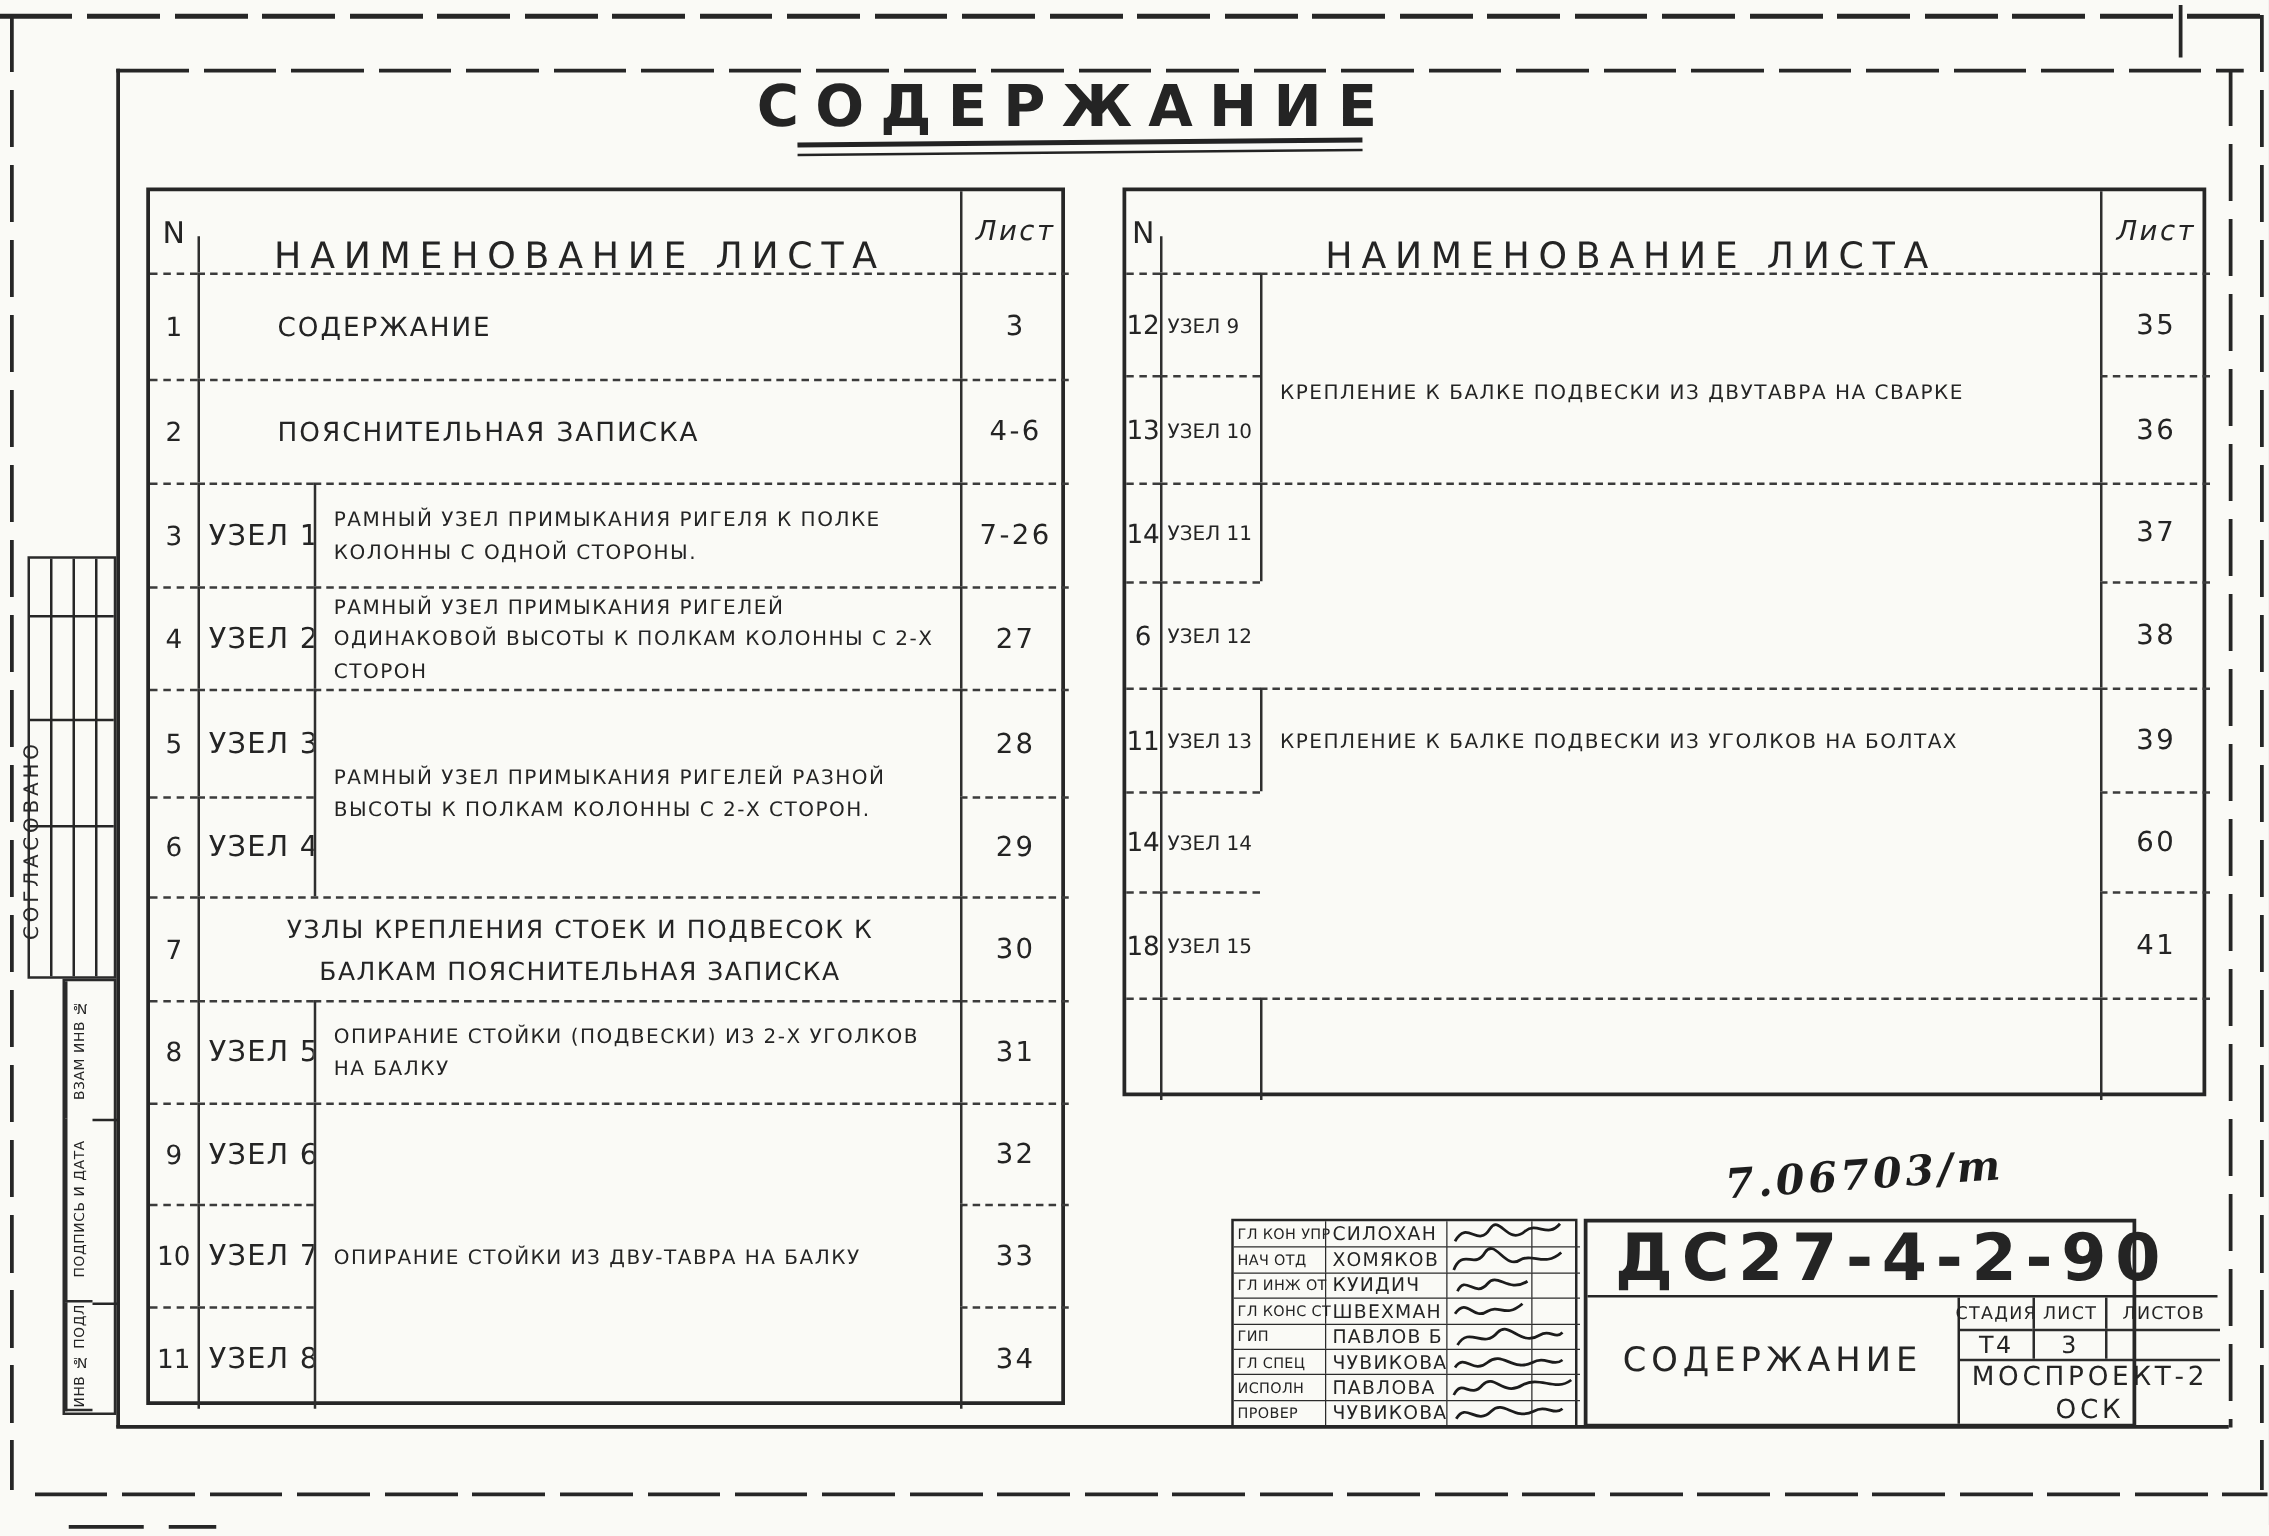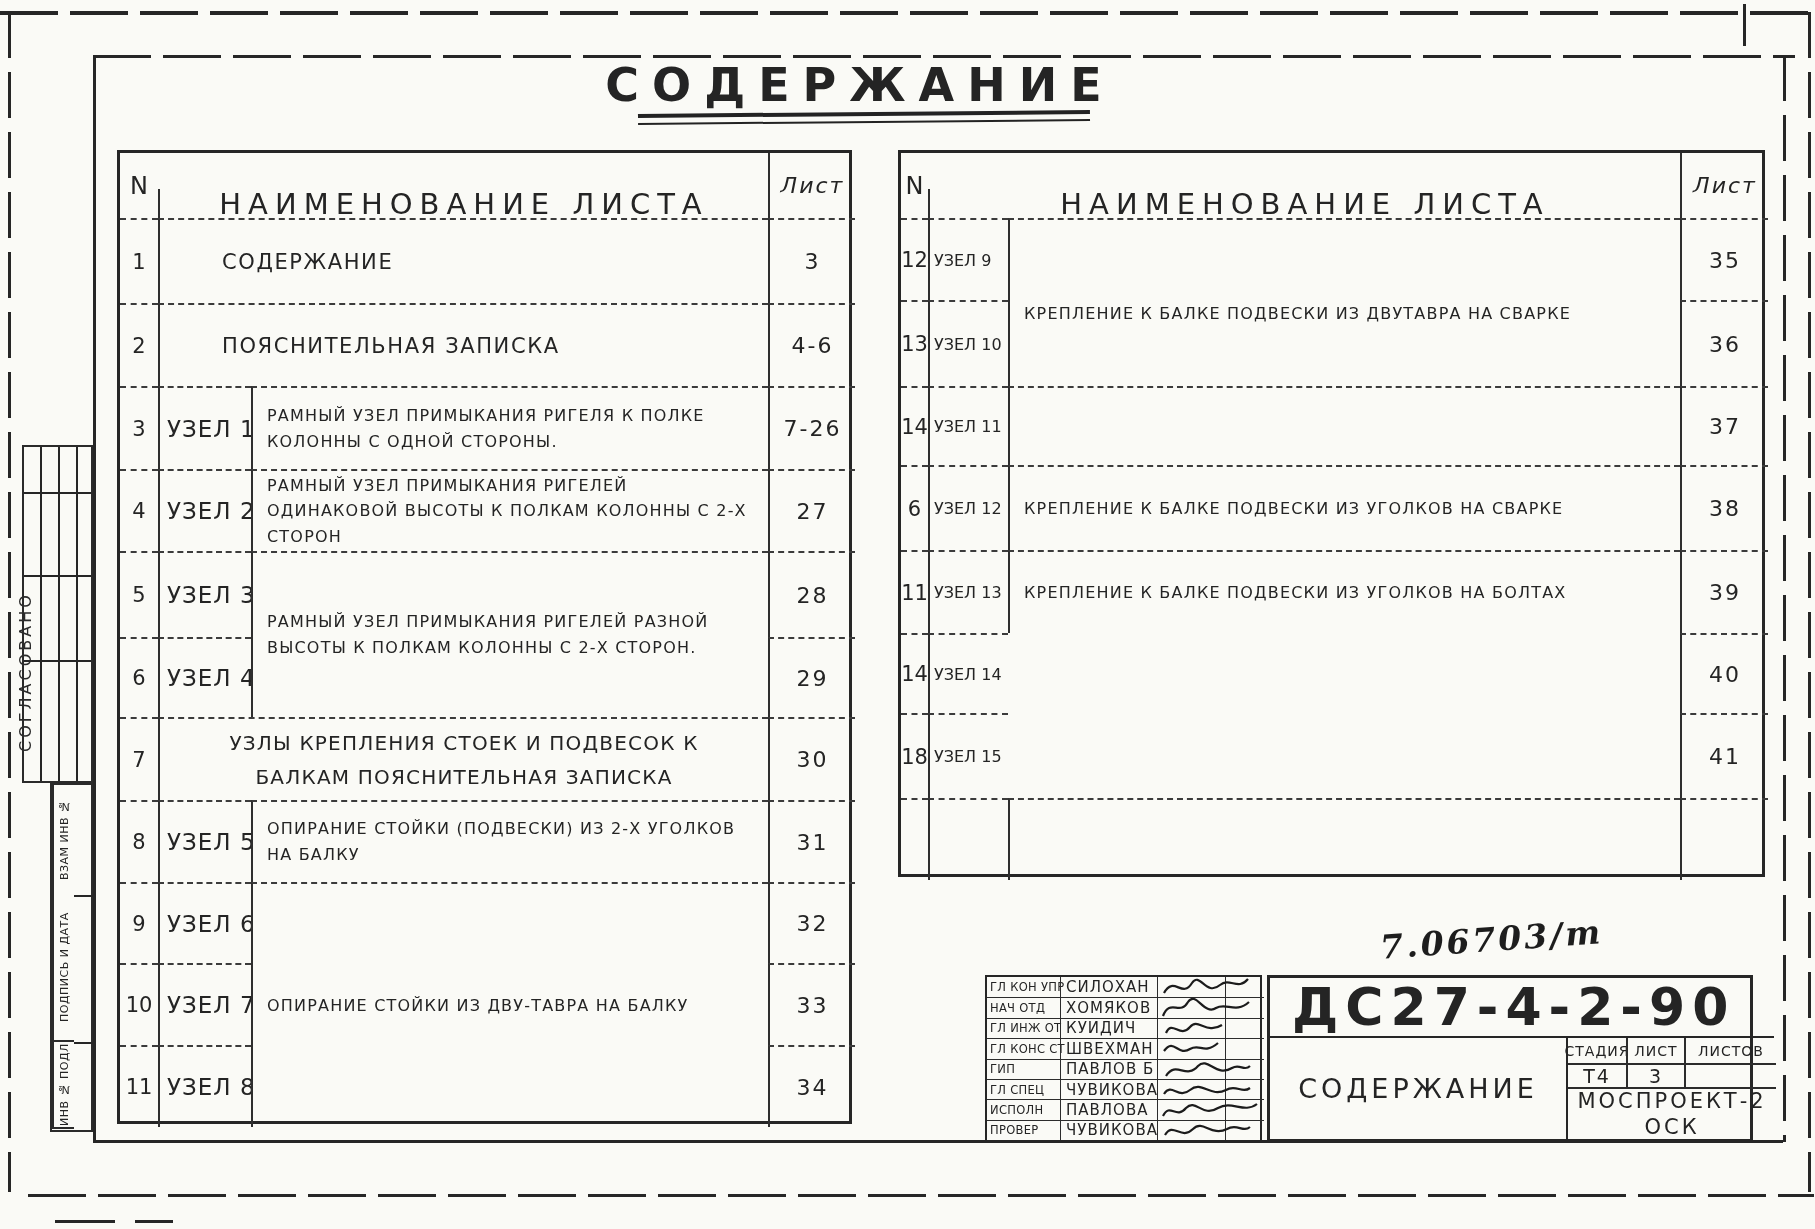--- a/index.html
+++ b/index.html
@@ -44,21 +44,21 @@
     grid-template-columns:73px 97px 68px 39px;grid-auto-rows:1fr;
     box-sizing:border-box;border:2.5px solid #262626;}
   .sg{display:flex;align-items:center;box-sizing:border-box;overflow:visible;}
   .sg.bt2{border-top:1.8px solid #2c2c2c;}
   .sg.bl2{border-left:1.8px solid #2c2c2c;}
   .sg-role{font-size:11.5px;letter-spacing:0.3px;padding-left:3px;text-transform:uppercase;white-space:nowrap;}
   .sg-name{font-size:15px;letter-spacing:1px;padding-left:5px;text-transform:uppercase;white-space:nowrap;}
   .sg-sign{position:relative;}
   .sg-sign svg{position:absolute;left:2px;top:-4px;overflow:visible;}
   
-  .stamp{position:absolute;left:1267px;top:975px;width:486px;height:167px;box-sizing:border-box;
+  .stamp{position:absolute;left:1267px;top:975px;width:442px;height:167px;box-sizing:border-box;
     border:3px solid #262626;}
   .stamp-num{position:absolute;left:0;top:0;width:504px;height:60px;box-sizing:border-box;
     border-bottom:2.5px solid #262626;display:flex;align-items:center;padding-left:22px;
     font-size:52px;font-weight:800;letter-spacing:7px;white-space:nowrap;transform-origin:left center;}
   .stamp-title{position:absolute;left:0;top:60px;width:296px;height:101px;display:flex;
     align-items:center;justify-content:center;font-size:27px;letter-spacing:4px;text-transform:uppercase;}
   .stage-grid{position:absolute;left:296px;top:60px;width:208px;height:101px;box-sizing:border-box;
     border-left:2.5px solid #262626;display:grid;grid-template-columns:58px 58px 92px;
     grid-template-rows:25px 24px 52px;}
   .st{display:flex;align-items:center;justify-content:center;box-sizing:border-box;font-size:14px;letter-spacing:1px;text-transform:uppercase;white-space:nowrap;}
@@ -167,31 +167,30 @@
     <div class="c node-sm bt bl" style="grid-area:3/2/4/3">Узел 10</div>
     <div class="c sheet bt bl" style="grid-area:3/4/4/5">36</div>
 
     <div class="c num bt" style="grid-area:4/1/5/2">14</div>
     <div class="c node-sm bt bl" style="grid-area:4/2/5/3">Узел 11</div>
     <div class="c bt bl" style="grid-area:4/3/5/4"></div>
     <div class="c sheet bt bl" style="grid-area:4/4/5/5">37</div>
 
     <div class="c num bt" style="grid-area:5/1/6/2">6</div>
     <div class="c node-sm bt bl" style="grid-area:5/2/6/3">Узел 12</div>
-    <div class="c desc bt bl" style="grid-area:5/3/6/4">Крепление к балке подвески из уголков на сварке</div>
     <div class="c sheet bt bl" style="grid-area:5/4/6/5">38</div>
 
     <div class="c num bt" style="grid-area:6/1/7/2">11</div>
     <div class="c node-sm bt bl" style="grid-area:6/2/7/3">Узел 13</div>
     <div class="c desc bt bl" style="grid-area:6/3/7/4">Крепление к балке подвески из уголков на болтах</div>
     <div class="c sheet bt bl" style="grid-area:6/4/7/5">39</div>
 
     <div class="c num bt" style="grid-area:7/1/8/2">14</div>
     <div class="c node-sm bt bl" style="grid-area:7/2/8/3">Узел 14</div>
-    <div class="c sheet bt bl" style="grid-area:7/4/8/5">40</div>
+    <div class="c sheet bt bl" style="grid-area:7/4/8/5">60</div>
 
     <div class="c num bt" style="grid-area:8/1/9/2">18</div>
     <div class="c node-sm bt bl" style="grid-area:8/2/9/3">Узел 15</div>
     <div class="c sheet bt bl" style="grid-area:8/4/9/5">41</div>
 
     <div class="c bt" style="grid-area:9/1/10/2"></div>
     <div class="c bt bl" style="grid-area:9/2/10/3"></div>
     <div class="c bt bl" style="grid-area:9/3/10/4"></div>
     <div class="c bt bl" style="grid-area:9/4/10/5"></div>
   </div>

